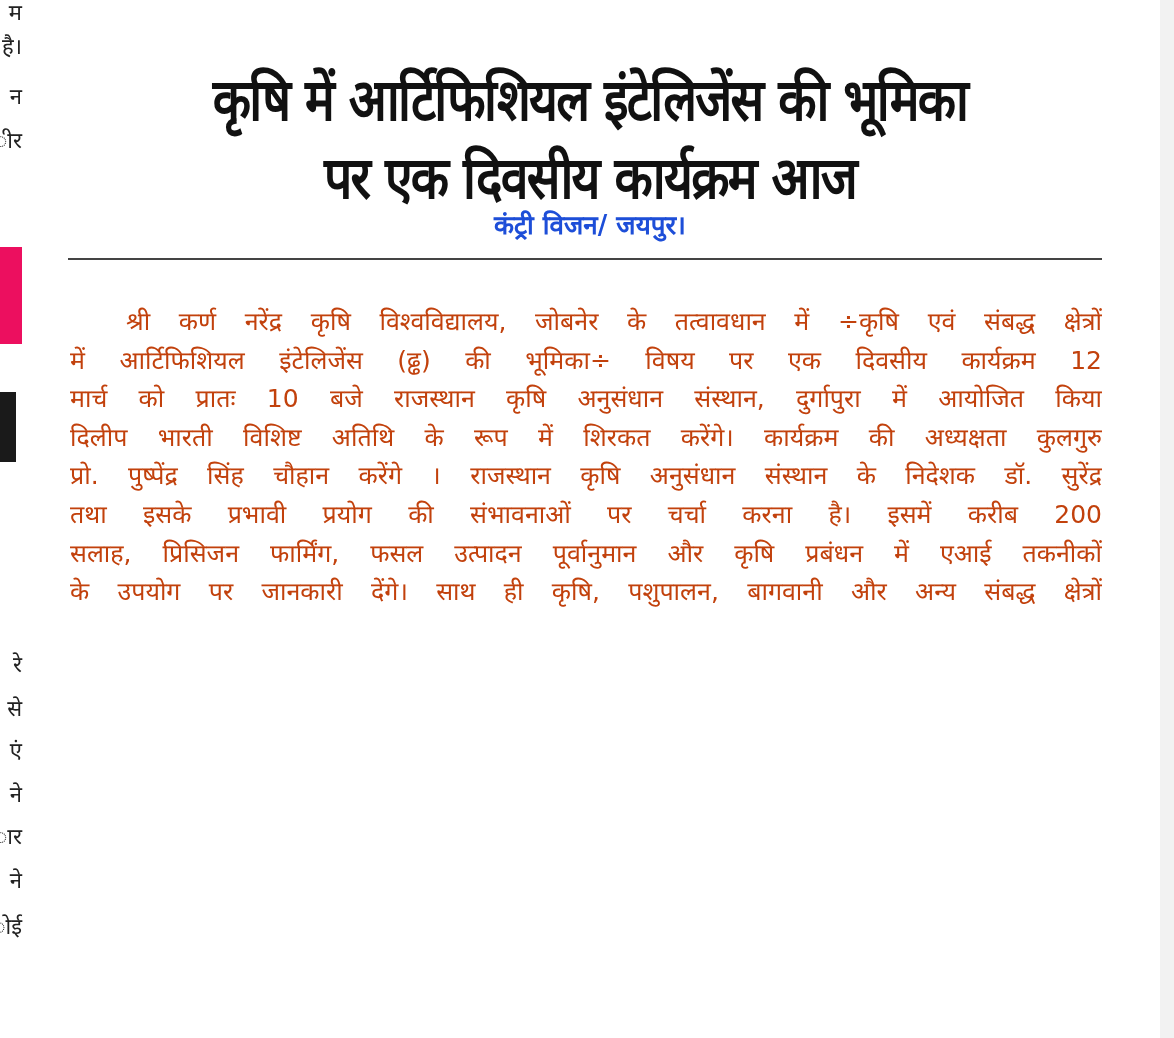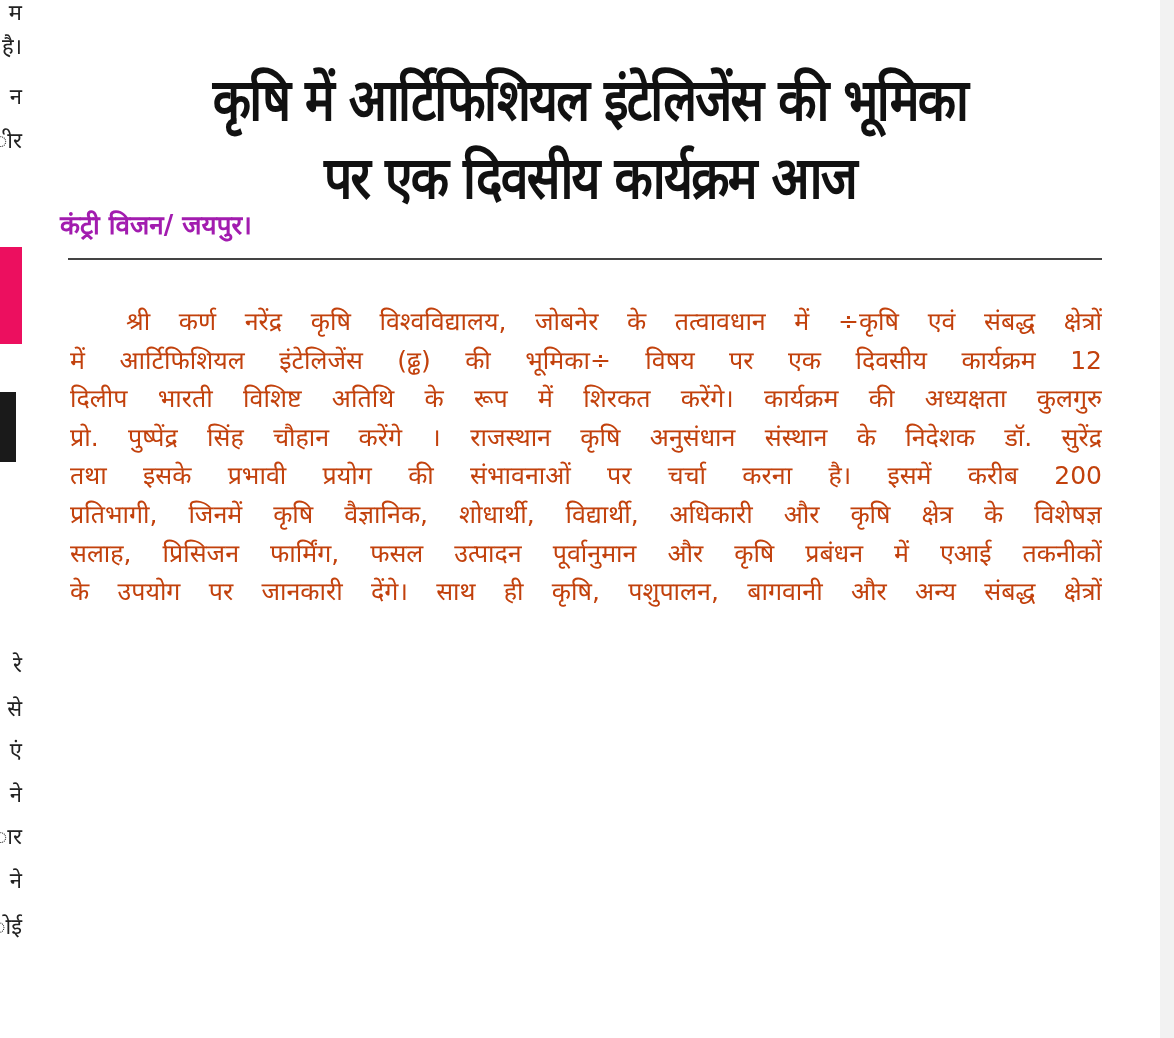--- a/index.html
+++ b/index.html
@@ -68,23 +68,24 @@
       color: #111;
       letter-spacing: -2px;
       transform: scaleX(0.86);
       transform-origin: center top;
     }
     .byline {
       position: absolute;
       left: 60px;
       top: 206px;
       width: 1060px;
+      text-align: center;
       font-size: 26px;
       font-weight: bold;
-      color: #a21caf;
+      color: #1d4ed8;
     }
     .divider {
       position: absolute;
       left: 68px;
       top: 258px;
       width: 1034px;
       height: 2px;
       background: #444;
     }
     .body-text {
@@ -138,20 +139,20 @@
     <span style="display:block">पर एक दिवसीय कार्यक्रम आज</span>
   </h1>
 
   <div class="byline">कंट्री विजन/ जयपुर।</div>
 
   <div class="divider"></div>
 
   <div class="body-text">
     <span class="body-line first">श्री कर्ण नरेंद्र कृषि विश्वविद्यालय, जोबनेर के तत्वावधान में ÷कृषि एवं संबद्ध क्षेत्रों</span>
     <span class="body-line">में आर्टिफिशियल इंटेलिजेंस (ढ्ढ) की भूमिका÷ विषय पर एक दिवसीय कार्यक्रम 12</span>
+    <span class="body-line">मार्च को प्रातः 10 बजे राजस्थान कृषि अनुसंधान संस्थान, दुर्गापुरा में आयोजित किया</span>
     <span class="body-line">दिलीप भारती विशिष्ट अतिथि के रूप में शिरकत करेंगे। कार्यक्रम की अध्यक्षता कुलगुरु</span>
     <span class="body-line">प्रो. पुष्पेंद्र सिंह चौहान करेंगे । राजस्थान कृषि अनुसंधान संस्थान के निदेशक डॉ. सुरेंद्र</span>
     <span class="body-line">तथा इसके प्रभावी प्रयोग की संभावनाओं पर चर्चा करना है। इसमें करीब 200</span>
-    <span class="body-line">प्रतिभागी, जिनमें कृषि वैज्ञानिक, शोधार्थी, विद्यार्थी, अधिकारी और कृषि क्षेत्र के विशेषज्ञ</span>
     <span class="body-line">सलाह, प्रिसिजन फार्मिंग, फसल उत्पादन पूर्वानुमान और कृषि प्रबंधन में एआई तकनीकों</span>
     <span class="body-line">के उपयोग पर जानकारी देंगे। साथ ही कृषि, पशुपालन, बागवानी और अन्य संबद्ध क्षेत्रों</span>
   </div>
 </article>
 
 </body></html>

